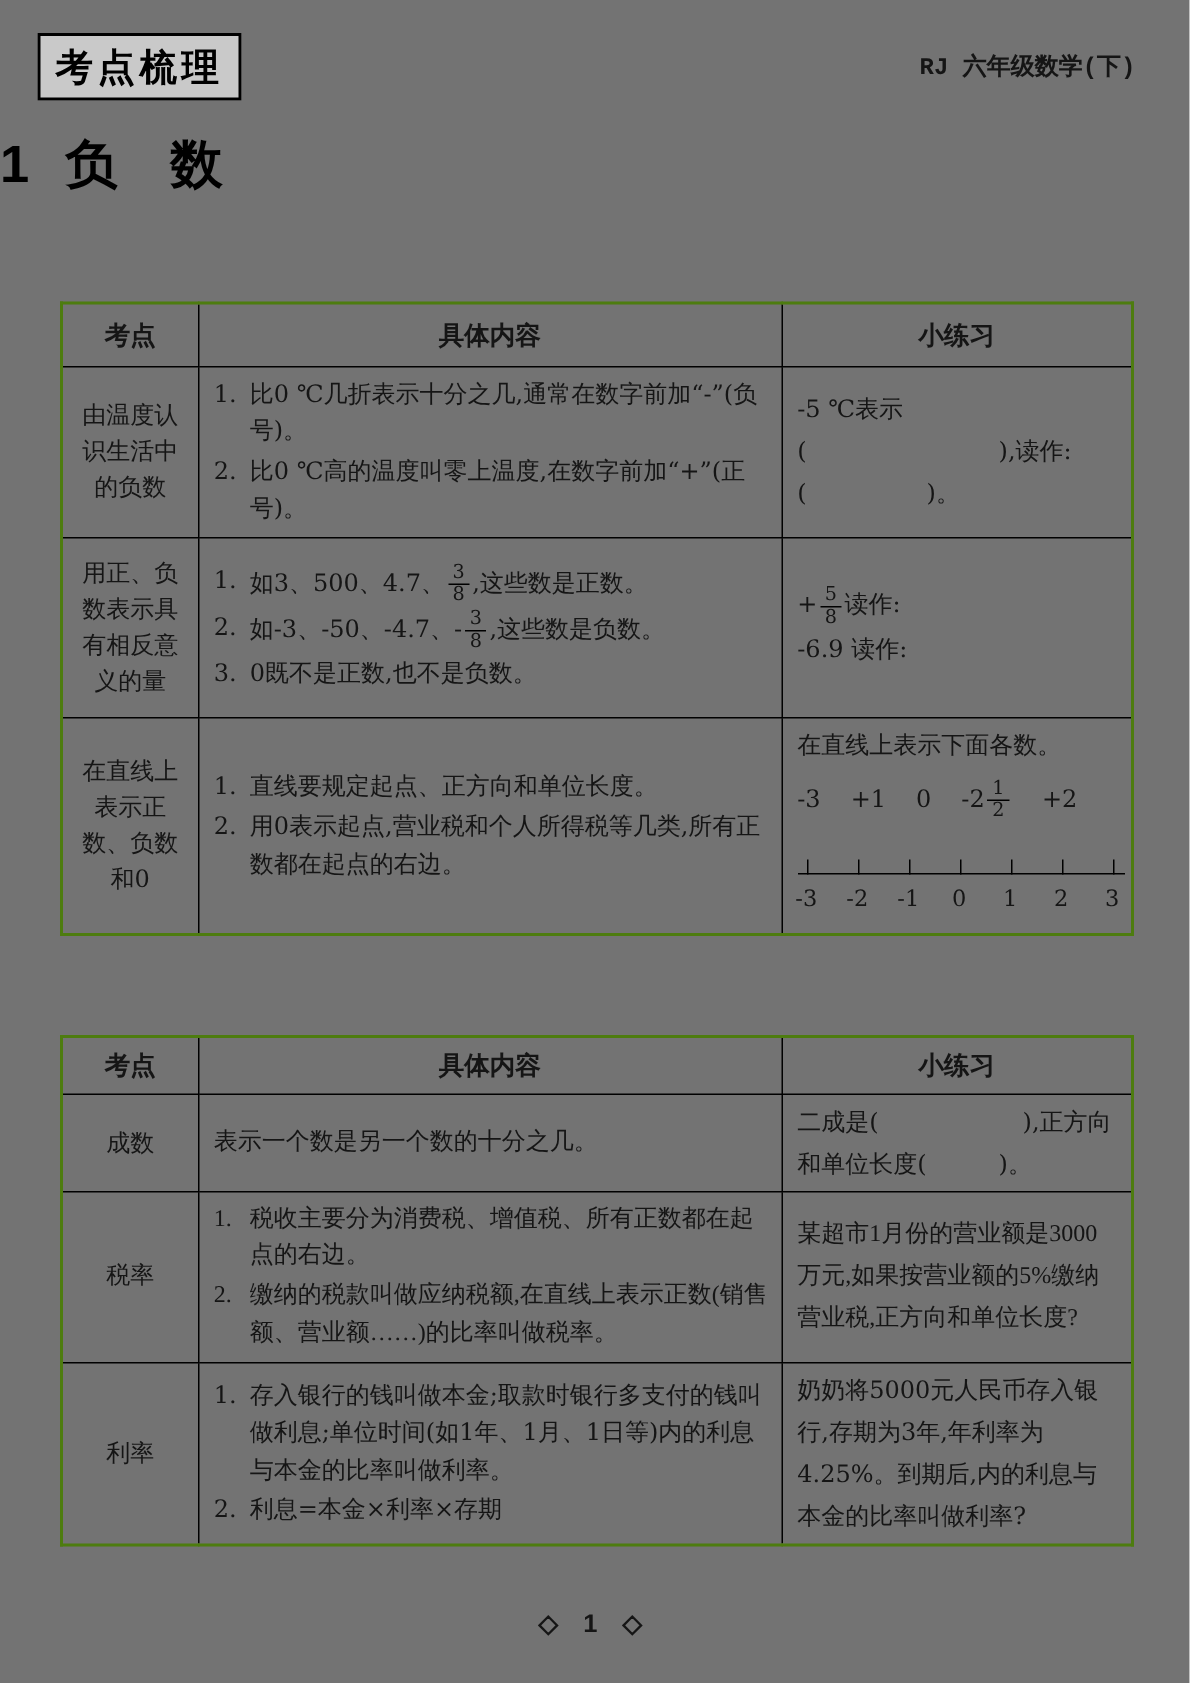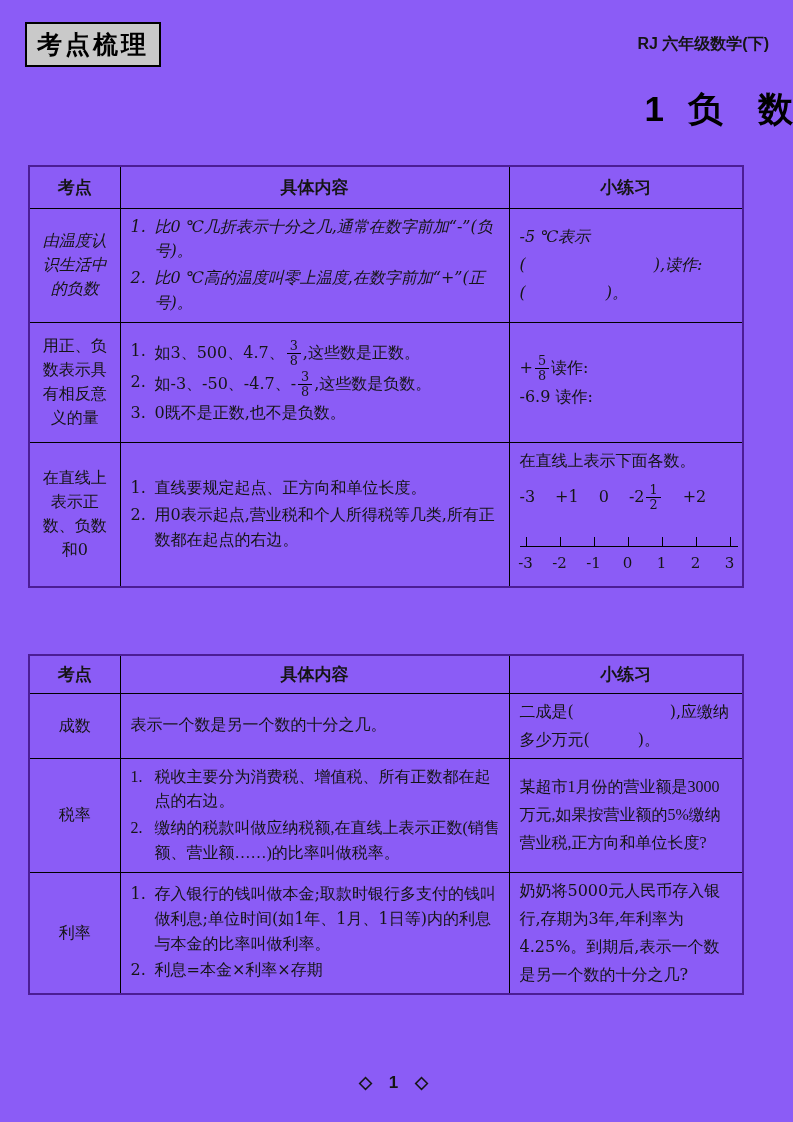--- a/index.html
+++ b/index.html
@@ -1,41 +1,41 @@
 <!DOCTYPE html>
 <html><head>
 <meta charset="utf-8">
 <style>
   html,body{margin:0;padding:0;background:#fff;}
-  .page{position:relative;width:793px;height:1122px;background:#8b5cf6;
+  .page{position:relative;width:793px;height:1122px;background:#737373;
         font-family:"DejaVu Serif",serif;color:#151515;overflow:hidden;}
 
   .badge{position:absolute;left:25px;top:22px;background:#c9c9c9;border:2px solid #000;
          padding:4px 10px;font-family:"Liberation Sans",sans-serif;font-weight:bold;
          font-size:25px;letter-spacing:3px;color:#000;}
-  .edition{position:absolute;right:24px;top:34px;font-family:Liberation Sans, sans-serif;
+  .edition{position:absolute;right:36px;top:34px;font-family:Liberation Mono, monospace;
          font-weight:bold;font-size:16px;}
 
-  .sec-title{position:absolute;left:0;width:100%;margin:0;text-align:right;
+  .sec-title{position:absolute;left:0;width:100%;margin:0;text-align:left;
          font-family:"Liberation Sans",sans-serif;font-weight:900;font-size:35px;
          white-space:pre;color:#000;}
   #t1{top:86px;}
   #t2{top:576px;}
   .sec-title .num{margin-right:24px;}
 
-  table{position:absolute;left:28px;width:714px;border-collapse:collapse;table-layout:fixed;
-        font-size:16px;border:2px solid #4c1d95;}
+  table{position:absolute;left:40px;width:714px;border-collapse:collapse;table-layout:fixed;
+        font-size:16px;border:2px solid #4d7c0f;margin-top:36px;}
   #table1{top:165px;}
   #table2{top:654px;}
   col.c1{width:91px;} col.c2{width:389px;} col.c3{width:234px;}
   th,td{border:1px solid #000;vertical-align:middle;}
   th{font-family:"Liberation Sans",sans-serif;font-weight:bold;font-size:17px;text-align:center;}
   #table1 thead tr{height:42px;}
   #table2 thead tr{height:38px;}
-  #table1 tbody tr:nth-child(1){height:98px;font-style:italic;}
+  #table1 tbody tr:nth-child(1){height:98px;}
   #table1 tbody tr:nth-child(2){height:120px;}
   #table1 tbody tr:nth-child(3){height:136px;}
   #table2 tbody tr:nth-child(1){height:46px;}
   #table2 tbody tr:nth-child(2){height:64px;font-family:Liberation Serif, serif;}
   #table2 tbody tr:nth-child(3){height:116px;}
   #table2 tbody tr:nth-child(4){height:146px;}
 
   td.kp{text-align:center;padding:2px 10px;line-height:1.5;}
   td.ct{padding:4px 8px 4px 10px;line-height:1.55;}
   td.pr{padding:4px 8px 4px 10px;line-height:1.75;}
@@ -182,21 +182,21 @@
           <th>小练习</th>
         </tr>
       </thead>
       <tbody>
         <tr>
           <td class="kp">成数</td>
           <td class="ct">
             <div>表示一个数是另一个数的十分之几。</div>
           </td>
           <td class="pr">
-            <div class="pline">二成是(　　　　　　),应缴纳多少万元(　　　)。</div>
+            <div class="pline">二成是(　　　　　　),正方向和单位长度(　　　)。</div>
           </td>
         </tr>
         <tr>
           <td class="kp">税率</td>
           <td class="ct">
             <div class="item">
               <span class="no">1.</span>
               <span class="txt">税收主要分为消费税、增值税、所有正数都在起点的右边。</span>
             </div>
             <div class="item">
@@ -214,20 +214,20 @@
             <div class="item">
               <span class="no">1.</span>
               <span class="txt">存入银行的钱叫做本金;取款时银行多支付的钱叫做利息;单位时间(如1年、1月、1日等)内的利息与本金的比率叫做利率。</span>
             </div>
             <div class="item">
               <span class="no">2.</span>
               <span class="txt">利息=本金×利率×存期</span>
             </div>
           </td>
           <td class="pr">
-            <div class="pline">奶奶将5000元人民币存入银行,存期为3年,年利率为4.25%。到期后,表示一个数是另一个数的十分之几?</div>
+            <div class="pline">奶奶将5000元人民币存入银行,存期为3年,年利率为4.25%。到期后,内的利息与本金的比率叫做利率?</div>
           </td>
         </tr>
       </tbody>
     </table>
 
   <div class="footer">◇ 1 ◇</div>
 </div>
 
 </body></html>

